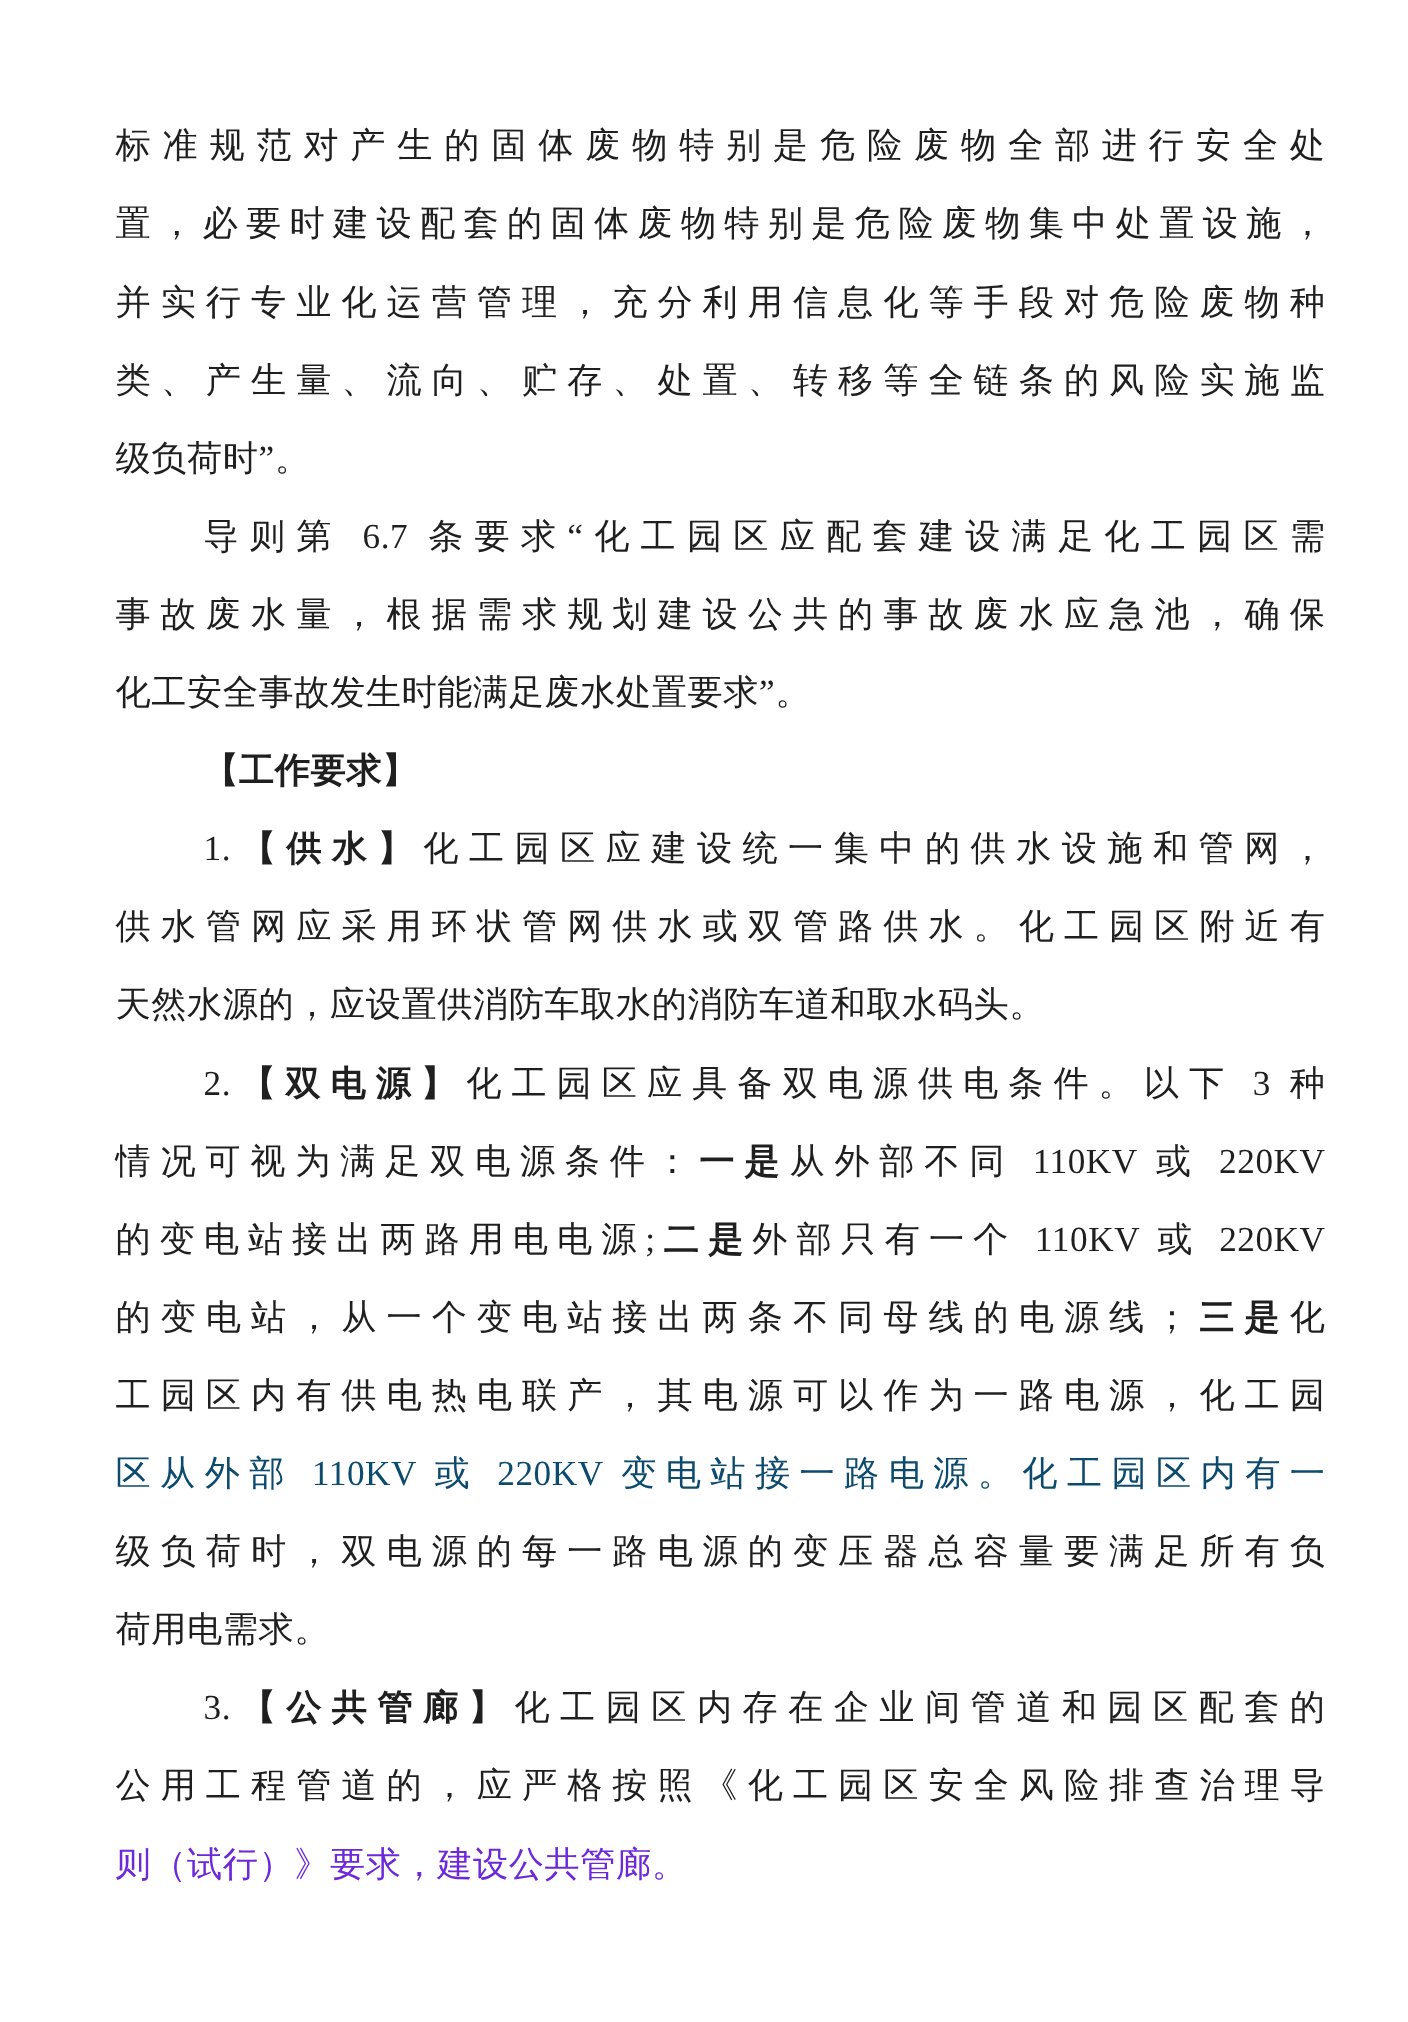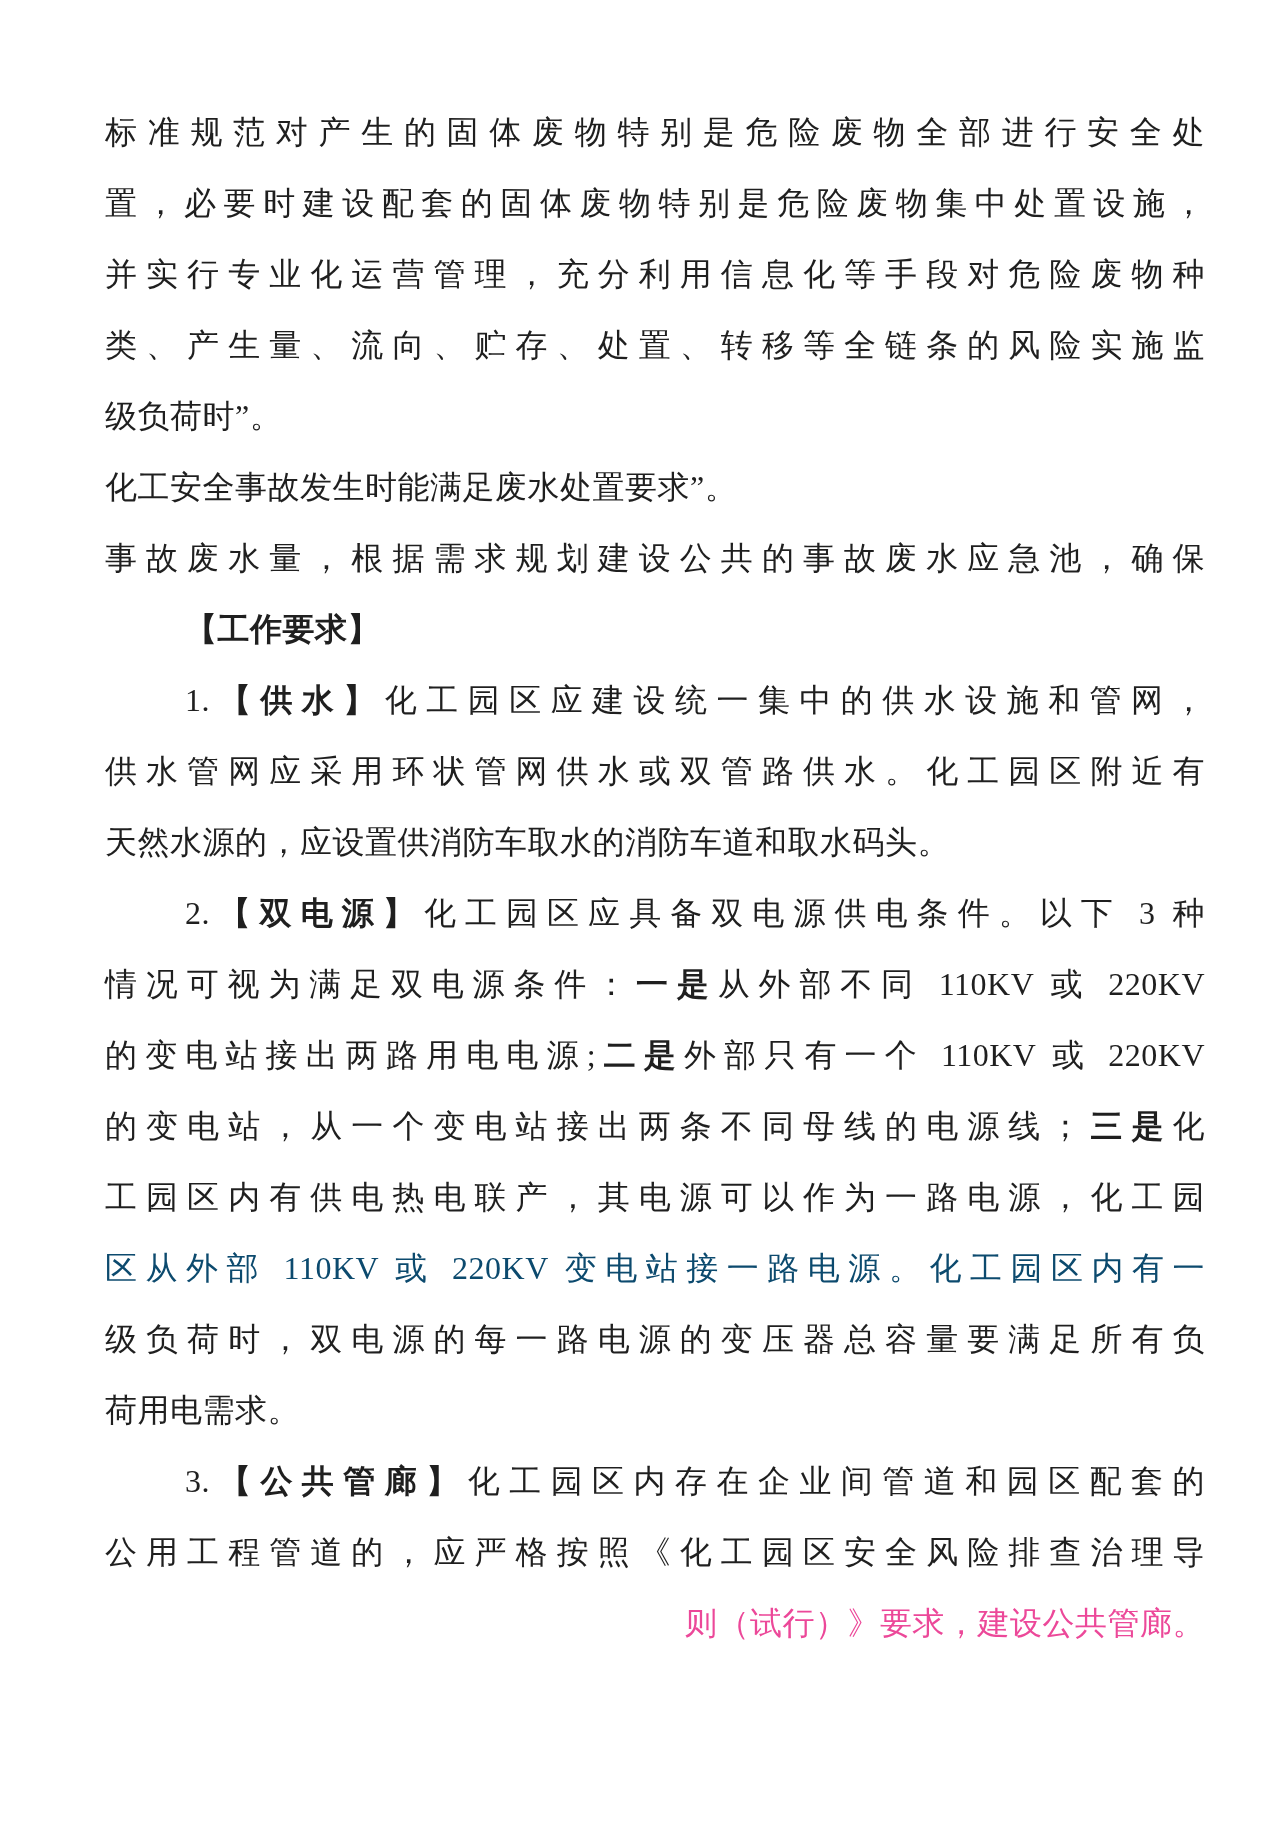--- a/index.html
+++ b/index.html
@@ -55,31 +55,32 @@
 </head>
 <body>
 
 <div class="page" style="background: rgb(255, 255, 255);">
   <div class="doc-body">
       <p class="ln j" style="color: rgb(31, 31, 31);"><span class="run">标准规范对产生的固体废物特别是危险废物全部进行安全处</span></p>
       <p class="ln j" style="color: rgb(31, 31, 31);"><span class="run">置，必要时建设配套的固体废物特别是危险废物集中处置设施，</span></p>
       <p class="ln j" style="color: rgb(31, 31, 31);"><span class="run">并实行专业化运营管理，充分利用信息化等手段对危险废物种</span></p>
       <p class="ln j" style="color: rgb(31, 31, 31);"><span class="run">类、产生量、流向、贮存、处置、转移等全链条的风险实施监</span></p>
       <p class="ln" style="color: rgb(31, 31, 31);"><span class="run">级负荷时”。</span></p>
+      <p class="ln j ind" style="color: rgb(31, 31, 31);"><span class="run">导则第 6.7 条要求“化工园区应配套建设满足化工园区需</span></p>
+      <p class="ln j" style="color: rgb(31, 31, 31);"><span class="run">事故废水量，根据需求规划建设公共的事故废水应急池，确保</span></p>
       <p class="ln" style="color: rgb(31, 31, 31);"><span class="run">化工安全事故发生时能满足废水处置要求”。</span></p>
-      <p class="ln j" style="color: rgb(31, 31, 31);"><span class="run">事故废水量，根据需求规划建设公共的事故废水应急池，确保</span></p>
       <p class="ln ind" style="color: rgb(31, 31, 31);"><span class="run b">【工作要求】</span></p>
       <p class="ln j ind" style="color: rgb(31, 31, 31);"><span class="run">1.</span><span class="run b">【供水】</span><span class="run">化工园区应建设统一集中的供水设施和管网，</span></p>
       <p class="ln j" style="color: rgb(31, 31, 31);"><span class="run">供水管网应采用环状管网供水或双管路供水。化工园区附近有</span></p>
       <p class="ln" style="color: rgb(31, 31, 31);"><span class="run">天然水源的，应设置供消防车取水的消防车道和取水码头。</span></p>
       <p class="ln j ind" style="color: rgb(31, 31, 31);"><span class="run">2.</span><span class="run b">【双电源】</span><span class="run">化工园区应具备双电源供电条件。以下 3 种</span></p>
       <p class="ln j" style="color: rgb(31, 31, 31);"><span class="run">情况可视为满足双电源条件：</span><span class="run b">一是</span><span class="run">从外部不同 110KV 或 220KV</span></p>
       <p class="ln j" style="color: rgb(31, 31, 31);"><span class="run">的变电站接出两路用电电源;</span><span class="run b">二是</span><span class="run">外部只有一个 110KV 或 220KV</span></p>
       <p class="ln j" style="color: rgb(31, 31, 31);"><span class="run">的变电站，从一个变电站接出两条不同母线的电源线；</span><span class="run b">三是</span><span class="run">化</span></p>
       <p class="ln j" style="color: rgb(31, 31, 31);"><span class="run">工园区内有供电热电联产，其电源可以作为一路电源，化工园</span></p>
       <p class="ln j" style="color: #0c4a6e;"><span class="run">区从外部 110KV 或 220KV 变电站接一路电源。化工园区内有一</span></p>
       <p class="ln j" style="color: rgb(31, 31, 31);"><span class="run">级负荷时，双电源的每一路电源的变压器总容量要满足所有负</span></p>
       <p class="ln" style="color: rgb(31, 31, 31);"><span class="run">荷用电需求。</span></p>
       <p class="ln j ind" style="color: rgb(31, 31, 31);"><span class="run">3.</span><span class="run b">【公共管廊】</span><span class="run">化工园区内存在企业间管道和园区配套的</span></p>
       <p class="ln j" style="color: rgb(31, 31, 31);"><span class="run">公用工程管道的，应严格按照《化工园区安全风险排查治理导</span></p>
-      <p class="ln" style="color: #ec4899; text-align: right;"><span class="run">则（试行）》要求，建设公共管廊。</span></p>
+      <p class="ln" style="color: #6d28d9;"><span class="run">则（试行）》要求，建设公共管廊。</span></p>
     </div>
 </div>
 
 </body></html>

